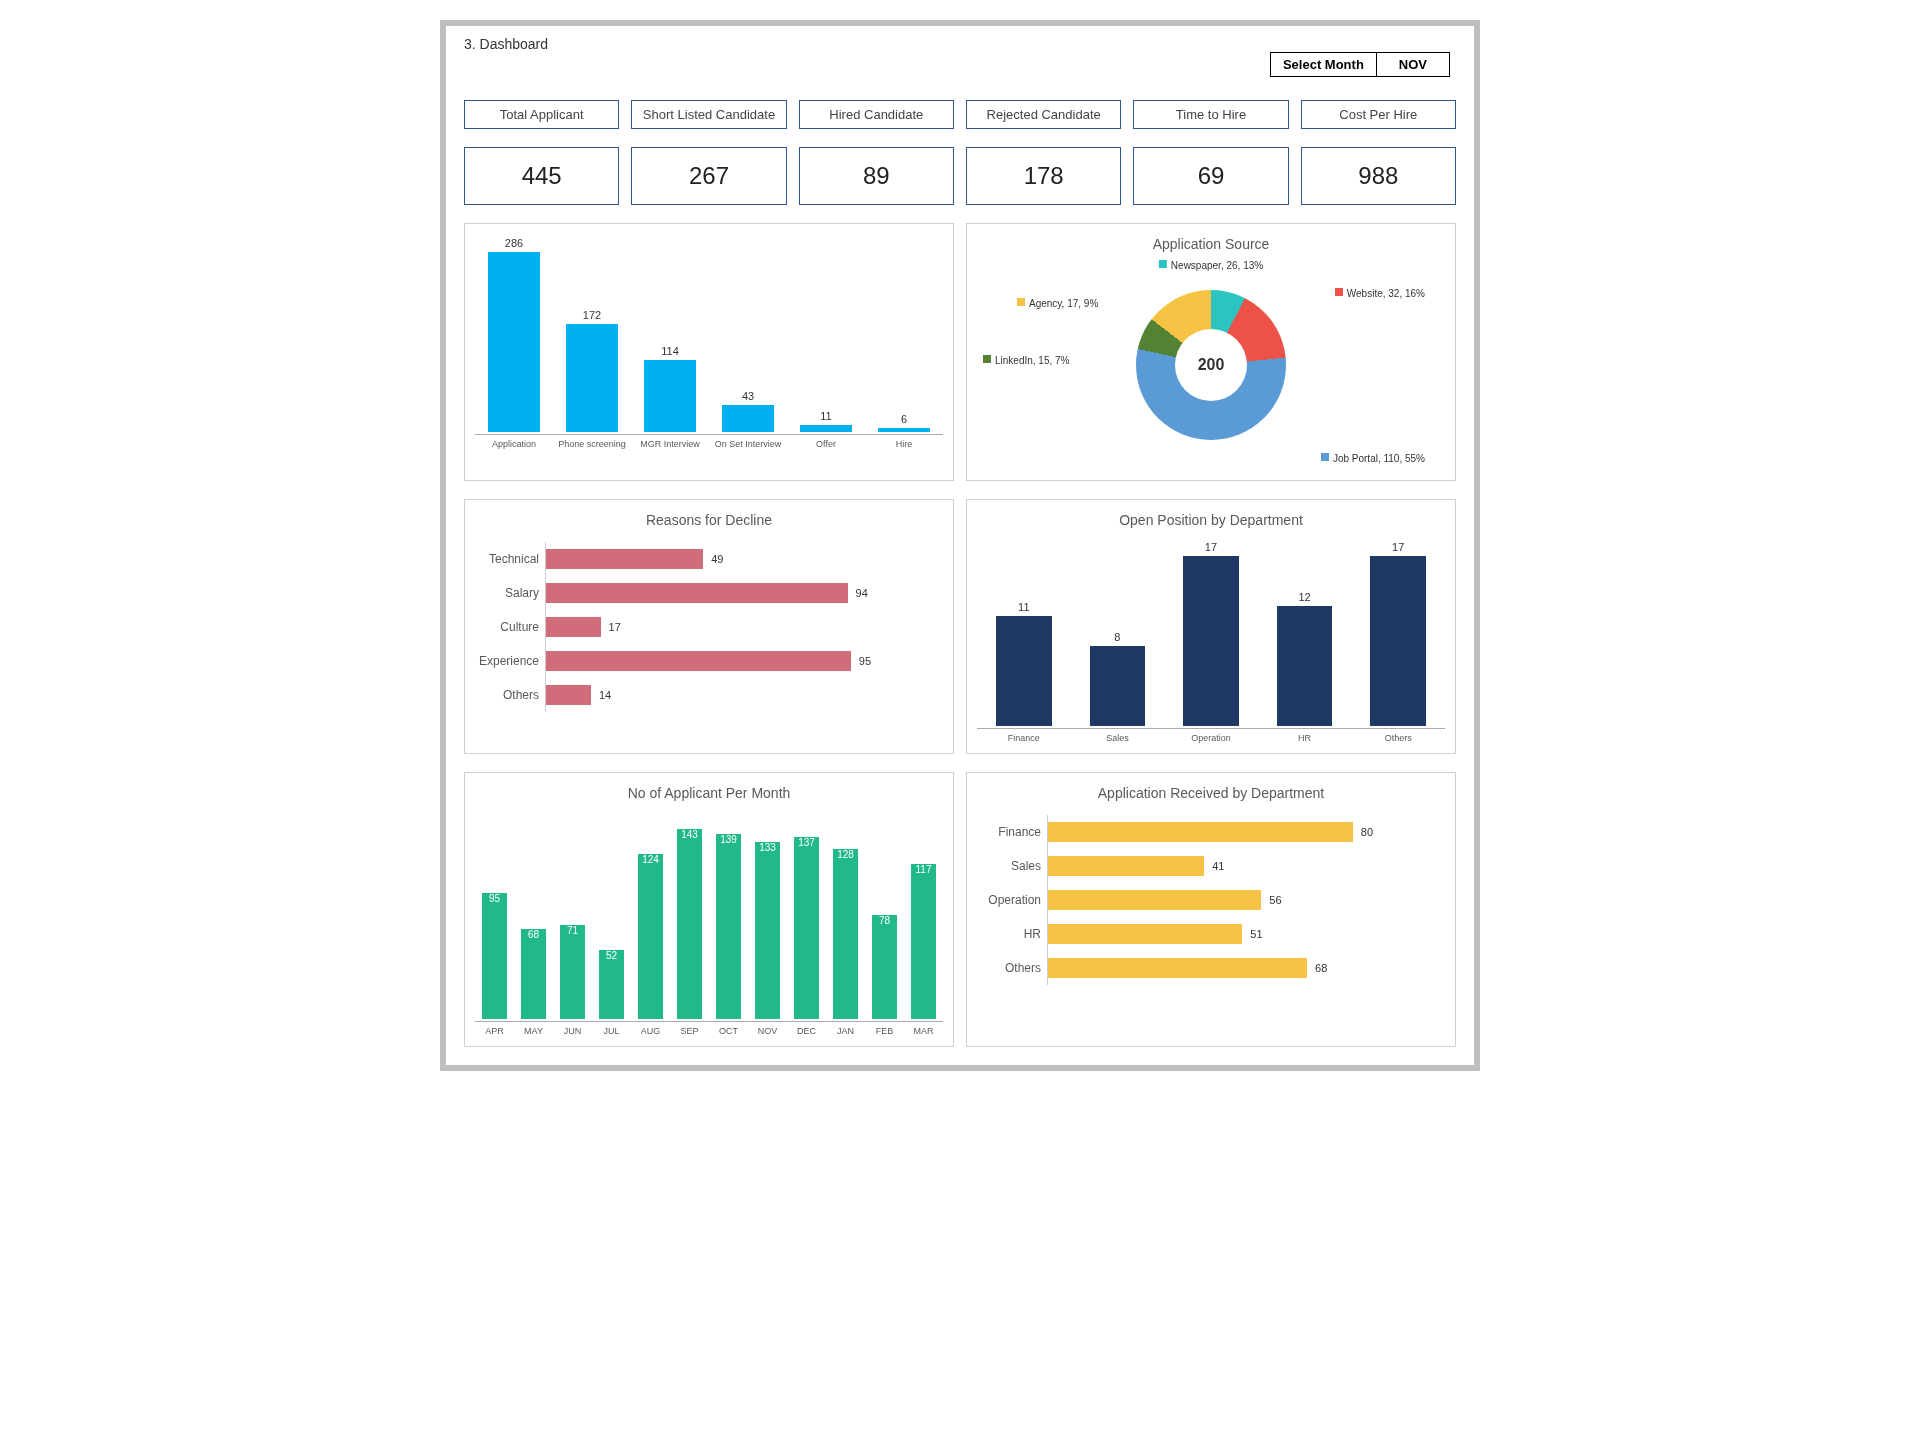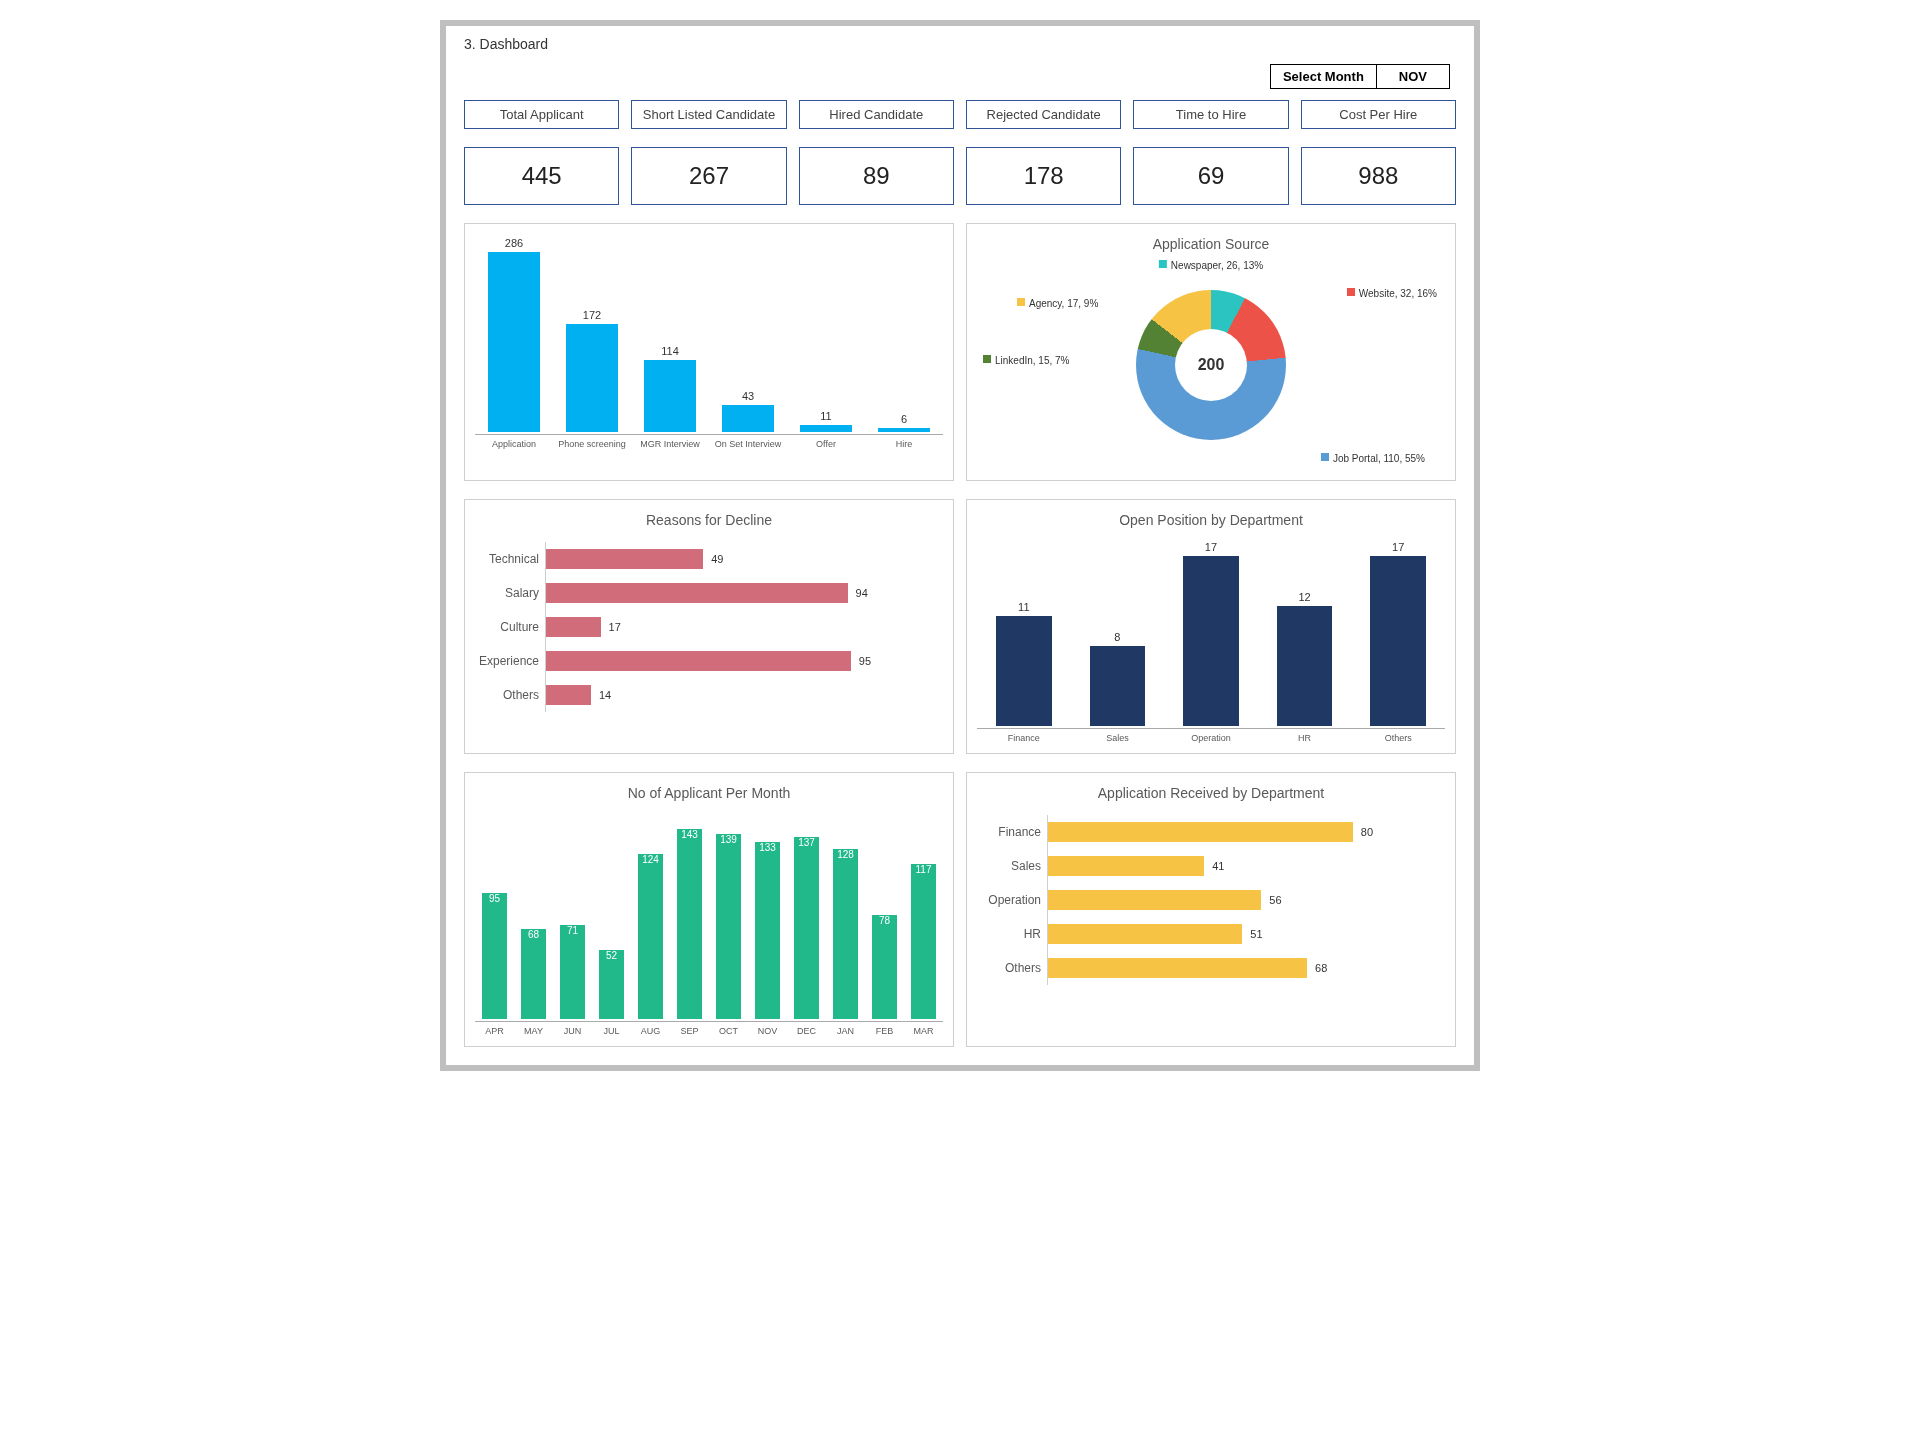--- a/index.html
+++ b/index.html
@@ -1,19 +1,19 @@
 <!DOCTYPE html>
 <html><head>
 <meta charset="utf-8">
 <style>
   * { box-sizing: border-box; margin: 0; padding: 0; }
   body { font-family: "Segoe UI", Arial, sans-serif; background: #fff; display:flex; justify-content:center;}
   .page { width: 1040px; border: 6px solid #bfbfbf; background: #fff; padding: 6px 18px 18px 18px; margin: 20px 0; position: relative; }
   .page-title { font-size: 14px; color: #333; padding: 4px 0 8px 0; }
-  .top-right { position: absolute; top: 38px; right: 24px; display:flex;padding-left:44px; }
+  .top-right { position: absolute; top: 26px; right: 24px; display:flex;padding-left:44px; }
   .month-label { border:1px solid #000; font-weight:700; font-size:13px; padding:4px 12px; background:#fff; }
   .month-val { border:1px solid #000; border-left:none; font-weight:700; font-size:13px; padding:4px 22px; background:#fff; }
   .kpi-row { display:flex; gap:12px; margin-top: 40px; }
   .kpi-col { flex:1; }
   .kpi-head { border:1px solid #2f5597; text-align:center; font-size:13px; color:#444; padding:6px 2px; white-space:nowrap; overflow:hidden; }
   .kpi-val  { border:1px solid #2f5597; text-align:center; font-size:24px; color:#222; padding:14px 2px; margin-top:18px; }
   .grid2 { display:flex; gap:12px; margin-top:18px; }
   .card { flex:1; border:1px solid #d0cece; padding:8px 10px 10px 10px; position:relative; }
   .card-title { text-align:center; font-size:14px; color:#595959; padding:4px 0 8px 0; }
 
@@ -123,21 +123,21 @@
           <div>Offer</div>
           <div>Hire</div>
         </div>
     </div>
     <div class="card">
       <div class="card-title">Application Source</div>
       <div class="donut-wrap" id="donut-wrap">
           <div class="donut" style="background: conic-gradient(rgb(43, 196, 193) -20deg, rgb(43, 196, 193) 26.8deg, rgb(237, 82, 73) 26.8deg, rgb(237, 82, 73) 84.4deg, rgb(91, 155, 213) 84.4deg, rgb(91, 155, 213) 282.4deg, rgb(84, 130, 53) 282.4deg, rgb(84, 130, 53) 307.6deg, rgb(246, 195, 68) 307.6deg, rgb(246, 195, 68) 340deg);">
             <div class="donut-hole">200</div>
           </div>
-          <div class="donut-lbl" style="top: 28px; right: 8px;">
+          <div class="donut-lbl" style="top: 28px; right: 20px;">
             <span class="sq" style="background:#ed5249"></span>
             <span>Website, 32, 16%</span>
           </div>
           <div class="donut-lbl" style="bottom: 6px; right: 20px;">
             <span class="sq" style="background:#5b9bd5"></span>
             <span>Job Portal, 110, 55%</span>
           </div>
           <div class="donut-lbl" style="top: 95px; left: 6px;">
             <span class="sq" style="background:#548235"></span>
             <span>LinkedIn, 15, 7%</span>

